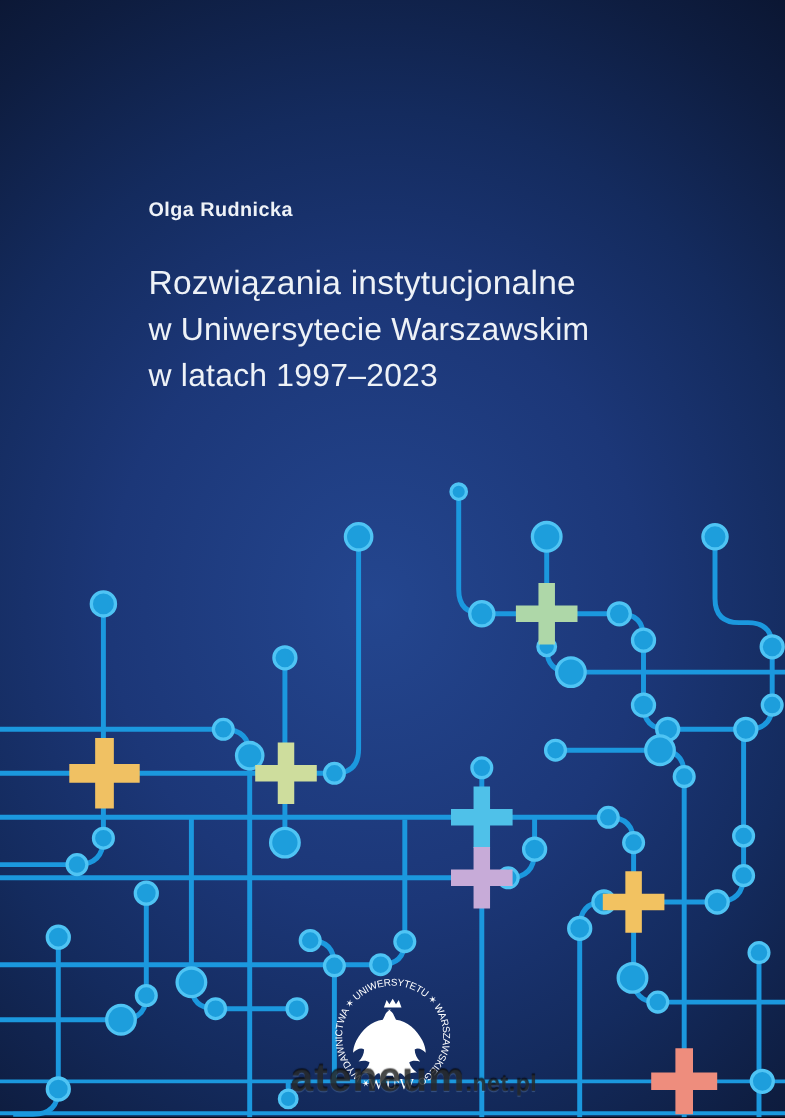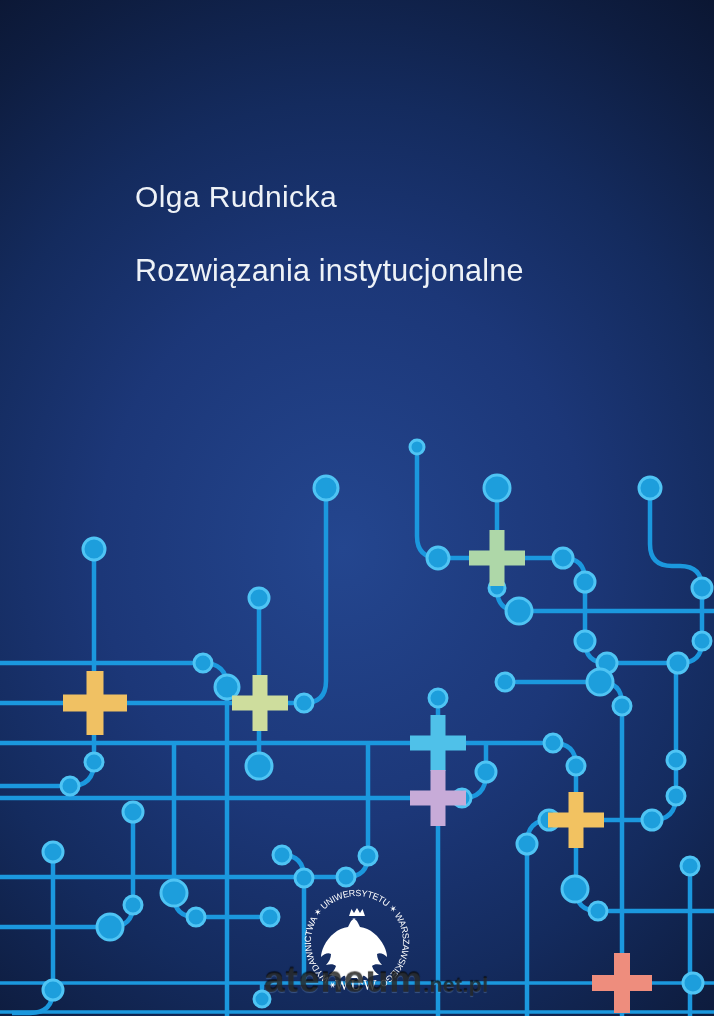--- a/index.html
+++ b/index.html
@@ -9,21 +9,21 @@
       radial-gradient(ellipse 640px 720px at 48% 54%,
         #24468f 0%, #1c3778 38%, #142b5e 62%, #0e1d40 84%, #0a142e 100%);
     font-family:"Liberation Sans",sans-serif;
   }
   svg.circuit{position:absolute;left:0;top:0;}
   .wires path{fill:none;stroke-width:4.5;}
   .wires path.thin{stroke-width:3.5;}
   .nodes circle{stroke:#4fc4f4;stroke-width:3;}
   .plus-markers path{fill:none;stroke-linecap:butt;}
   .text-block{position:absolute;left:135px;top:180px;color:#eef2f7;}
-  .author{font-size:30px;font-weight:400;letter-spacing:0.4px;}
+  .author{font-size:18px;font-weight:700;letter-spacing:0.4px;}
   .title{margin-top:35px;font-size:30.5px;font-weight:normal;line-height:42px;letter-spacing:0.2px;}
   .subtitle{margin-top:1px;font-size:29px;font-weight:400;line-height:42px;letter-spacing:0.2px;}
   .logo-text{fill:#ffffff;font-family:"Liberation Serif",serif;}
   .logo-ring-text{font-size:9px;letter-spacing:0.9px;font-family:"Liberation Sans",sans-serif;}
   .logo-monogram{font-size:14px;letter-spacing:2.5px;font-family:"Liberation Serif",serif;}
   .watermark{
     position:absolute;left:264px;top:959px;white-space:nowrap;
     color:rgba(28,22,12,0.55);
     text-shadow:0 1px 1px rgba(150,190,230,0.28), 0 -1px 1px rgba(0,0,0,0.55);
     font-weight:bold;letter-spacing:1px;
@@ -145,19 +145,23 @@
       </g>
       <text class="logo-text logo-monogram" x="357" y="990" text-anchor="middle">WUW</text>
     </g>
   </svg>
 
   <div class="text-block">
     <div class="author">Olga Rudnicka</div>
     <h1 class="title" style="margin-bottom:0;">
       <div>Rozwiązania instytucjonalne</div>
     </h1>
+    <div class="subtitle">
+      <div>w Uniwersytecie Warszawskim</div>
+      <div>w latach 1997–2023</div>
+    </div>
   </div>
 
   <div class="watermark">
     <span class="wm-main">ateneum</span><span class="wm-suffix">.net.pl</span>
   </div>
 
 </div>
 
 </body></html>

